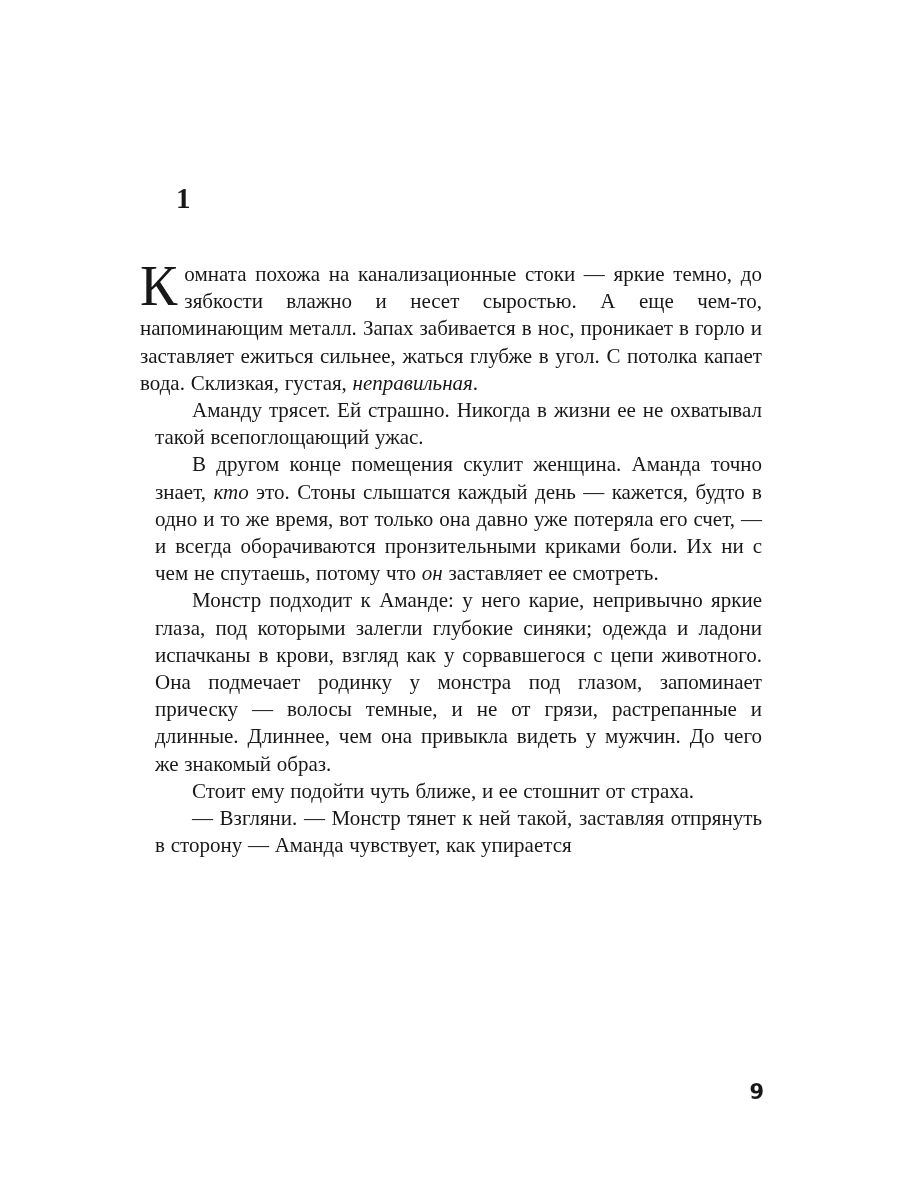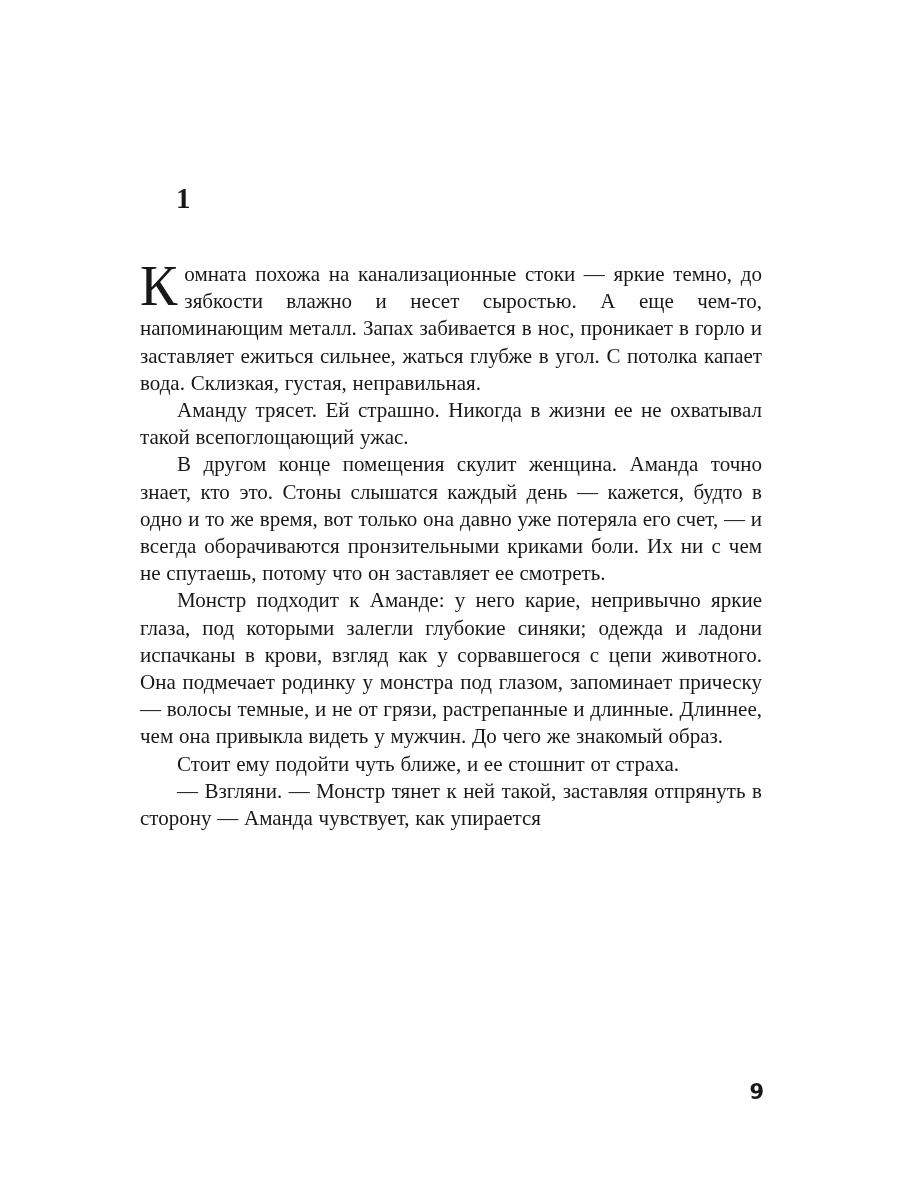--- a/index.html
+++ b/index.html
@@ -32,29 +32,31 @@
     margin: 0;
     font-size: 21px;
     line-height: 27.2px;
     text-align: justify;
     hyphens: auto;
     -webkit-hyphens: auto;
     word-spacing: 0.5px;
   }
   .para.indent {
     text-indent: 37px;
+    margin-left: 15px;
   }
   .dropcap {
     float: left;
     font-size: 56px;
     line-height: 44px;
     padding: 3px 7px 0 0;
     font-weight: normal;
   }
   .em {
+    font-style: italic;
   }
   .page-number {
     position: absolute;
     top: 1080px;
     right: 136px;
     font-size: 21px;
     font-weight: bold;
     font-family: "DejaVu Sans", "Liberation Sans", sans-serif;
   }
 </style>

